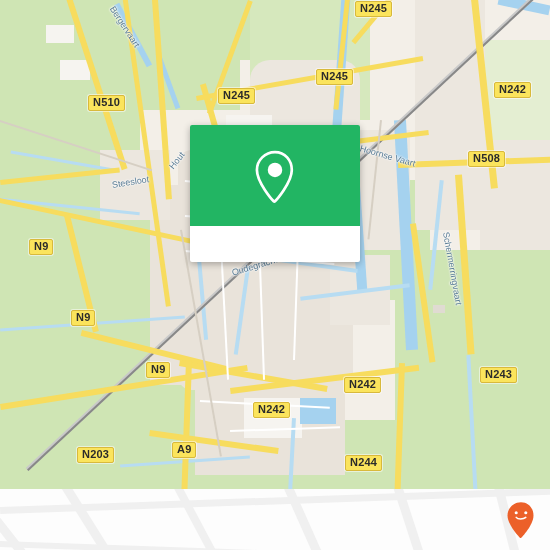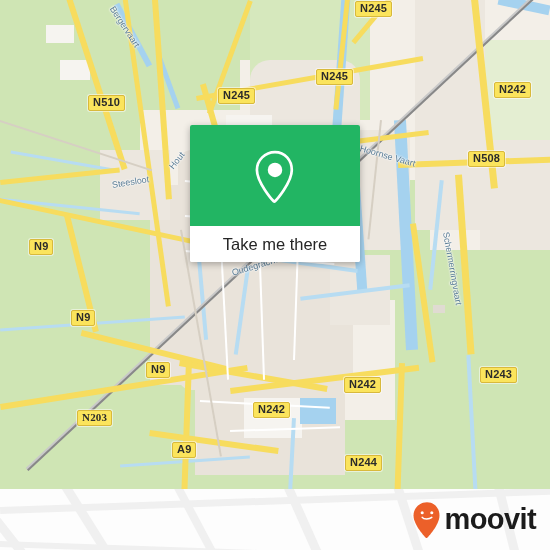--- a/index.html
+++ b/index.html
@@ -220,21 +220,21 @@
     <div id="shield-layer">
         <div class="shield" style="left: 88px; top: 95px;">N510</div>
         <div class="shield" style="left: 218px; top: 88px;">N245</div>
         <div class="shield" style="left: 316px; top: 69px;">N245</div>
         <div class="shield" style="left: 355px; top: 1px;">N245</div>
         <div class="shield" style="left: 494px; top: 82px;">N242</div>
         <div class="shield" style="left: 468px; top: 151px;">N508</div>
         <div class="shield" style="left: 29px; top: 239px;">N9</div>
         <div class="shield" style="left: 71px; top: 310px;">N9</div>
         <div class="shield" style="left: 146px; top: 362px;">N9</div>
-        <div class="shield" style="left: 77px; top: 410px; font-family: Liberation Serif, serif;">N203</div>
+        <div class="shield" style="left: 77px; top: 447px;">N203</div>
         <div class="shield" style="left: 172px; top: 442px;">A9</div>
         <div class="shield" style="left: 253px; top: 402px;">N242</div>
         <div class="shield" style="left: 344px; top: 377px;">N242</div>
         <div class="shield" style="left: 345px; top: 455px;">N244</div>
         <div class="shield" style="left: 480px; top: 367px;">N243</div>
       </div>
 
     <div id="label-layer">
         <div class="lbl lblw" style="left: 112px; top: 2px; transform: rotate(57deg); transform-origin: 0px 50%;">Bergervaart</div>
         <div class="lbl lblw" style="left: 360px; top: 143px; transform: rotate(16deg); transform-origin: 0px 50%;">Hoornse Vaart</div>
@@ -245,23 +245,20 @@
       </div>
 
   </div>
 
   <div id="card">
     <div id="card-top">
       <svg width="62" height="62" viewBox="0 0 48 48">
         <path d="M24 5.5c-7.7 0-14 6.2-14 13.9 0 9.9 12.4 23.6 13 24.2.3.3.7.3 1 0 .6-.6 13-14.3 13-24.2C37 11.7 31.7 5.5 24 5.5z" fill="none" stroke="#ffffff" stroke-width="2.1"></path>
         <circle cx="24" cy="19.3" r="5.6" fill="#ffffff"></circle>
       </svg>
-    </div>
-    <div id="card-btn">
-      <span>Take me there</span>
     </div>
   </div>
 
   <div id="footer">
     <div class="fline" style="left:-30px;top:-10px;width:140px;height:9px;transform:rotate(52deg);"></div>
     <div class="fline" style="left:60px;top:-20px;width:150px;height:9px;transform:rotate(58deg);"></div>
     <div class="fline" style="left:170px;top:-25px;width:150px;height:8px;transform:rotate(62deg);"></div>
     <div class="fline" style="left:285px;top:-20px;width:140px;height:9px;transform:rotate(66deg);"></div>
     <div class="fline" style="left:395px;top:-25px;width:150px;height:9px;transform:rotate(72deg);"></div>
     <div class="fline" style="left:500px;top:-15px;width:130px;height:9px;transform:rotate(76deg);"></div>
@@ -269,16 +266,15 @@
     <div class="fline" style="left:0px;top:52px;width:560px;height:6px;transform:rotate(2deg);"></div>
 
 
     <div id="logo">
       <svg width="30" height="38" viewBox="0 0 30 38">
         <path d="M15 1.2C7.5 1.2 1.5 7.1 1.5 14.4c0 9.6 11.9 21.9 12.4 22.4.3.3.9.3 1.2 0 .5-.5 12.4-12.8 12.4-22.4C27.5 7.1 22.5 1.2 15 1.2z" fill="#ec6029"></path>
         <circle cx="10.2" cy="11.8" r="1.55" fill="#ffffff"></circle>
         <circle cx="19.8" cy="11.8" r="1.55" fill="#ffffff"></circle>
         <path d="M10.2 16.4c1.5 2.1 7.1 2.1 9.6 0" fill="none" stroke="#ffffff" stroke-width="1.5" stroke-linecap="round"></path>
       </svg>
-      <span id="logo-text">moovit</span>
     </div>
   </div>
 </div>
 
 </body></html>

